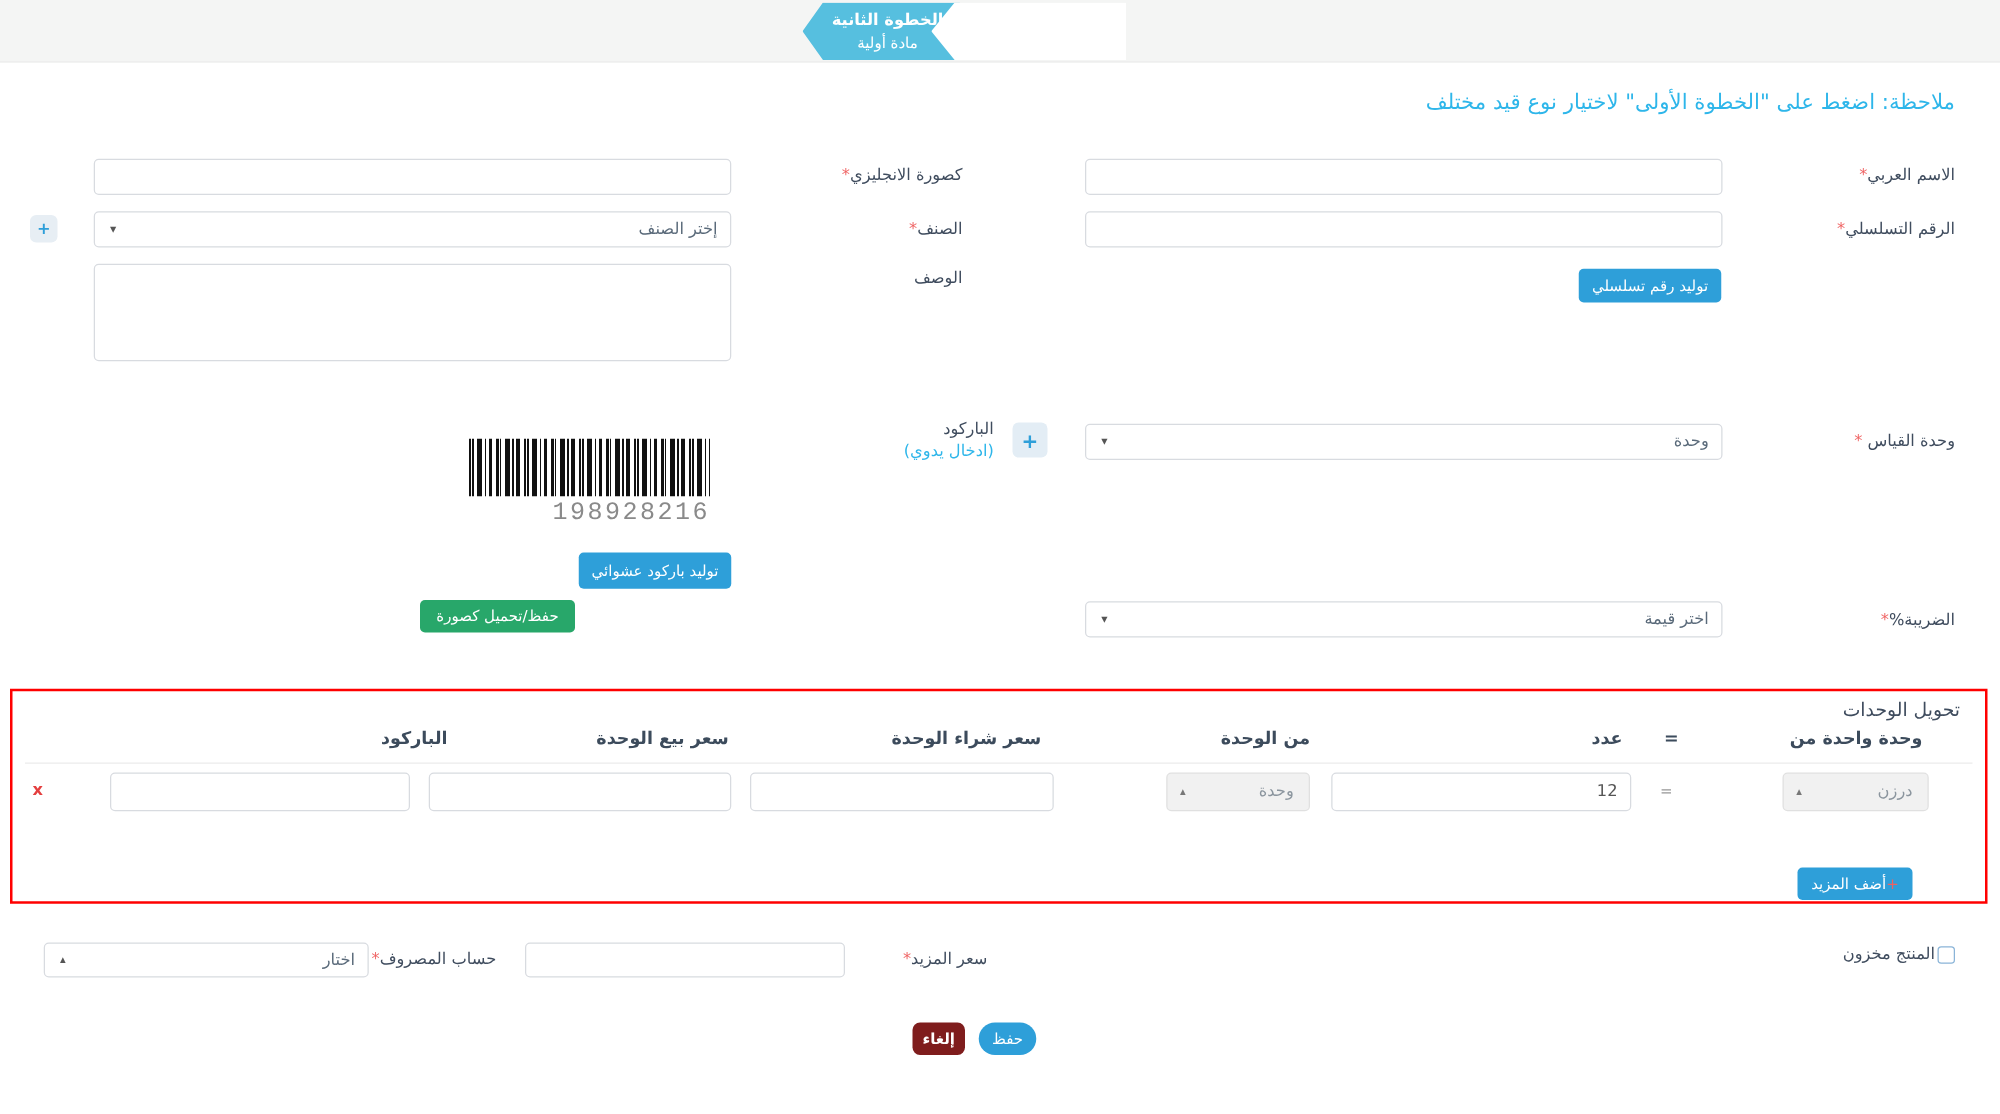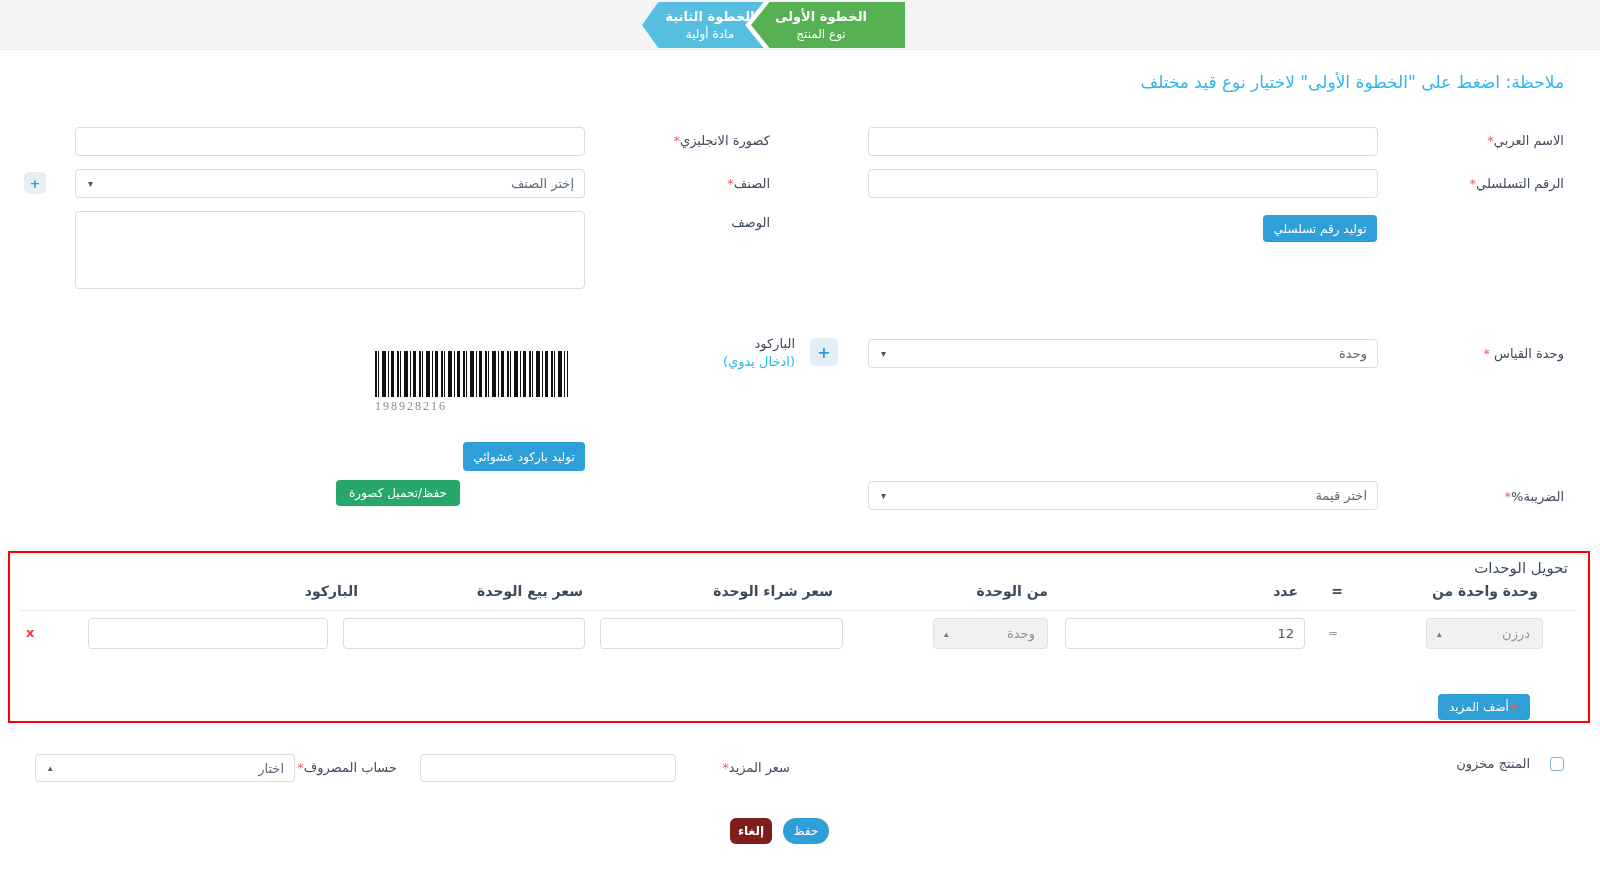--- a/index.html
+++ b/index.html
@@ -24,52 +24,48 @@
   .sel { position: absolute; border: 1px solid #d8dbe0; border-radius: 4px; background: #fff; height: 29px; font-size: 13px; color: #5a6a7a; display: flex; align-items: center; cursor: pointer; padding: 0 10px; }
   .sel .arrow { position: absolute; left: 12px; color: #555; font-size: 10px; }
   .sel .val { margin-right: 0; }
 
   .btn-blue { position: absolute; background: #2e9fd9; color: #fff; border: none; border-radius: 4px; font-size: 12px; cursor: pointer; }
   .btn-green { position: absolute; background: #28a76a; color: #fff; border: none; border-radius: 4px; font-size: 12px; cursor: pointer; }
   .plus-btn { position: absolute; background: #e7eef4; color: #2e9fd9; border: none; border-radius: 5px; font-weight: bold; cursor: pointer; display: flex; align-items: center; justify-content: center; }
 
   .barcode-bars { position: absolute; left: 375px; top: 351px; width: 193px; height: 46px;
     background: repeating-linear-gradient(90deg,#111 0 2px,#fff 2px 3px,#111 3px 4px,#fff 4px 7px,#111 7px 11px,#fff 11px 13px,#111 13px 14px,#fff 14px 16px,#111 16px 19px,#fff 19px 22px); }
-  .barcode-num { position: absolute; left: 375px; top: 399px; width: 193px; text-align: left; font-family: Liberation Serif, serif; font-size: 12px; color: #8a8a8a; letter-spacing: 2px; }
+  .barcode-num { position: absolute; left: 375px; top: 399px; width: 193px; text-align: right; font-family: Liberation Mono, monospace; font-size: 20px; color: #8a8a8a; letter-spacing: 2px; }
 
   .units-box { position: absolute; left: 8px; top: 551px; width: 1582px; height: 172px; border: 2px solid #ff0000; background: #fff; }
   .units-title { position: absolute; right: 20px; top: 6px; color: #3f4c5e; font-size: 15px; }
   .uh { position: absolute; top: 30px; color: #3c4b5c; font-size: 14px; font-weight: bold; white-space: nowrap; }
   .units-sep { position: absolute; top: 57px; left: 10px; right: 10px; height: 1px; background: #ececec; }
   .u-inp { position: absolute; top: 65px; height: 31px; border: 1px solid #d8dbe0; border-radius: 4px; font-size: 13px; color: #555; padding: 0 10px; outline: none; }
   .u-sel { position: absolute; top: 65px; height: 31px; border: 1px solid #e0e0e0; border-radius: 4px; background: #f1f1f1; color: #8b959e; font-size: 13px; display: flex; align-items: center; padding: 0 12px; cursor: pointer; }
   .u-sel .arrow { position: absolute; left: 10px; font-size: 9px; color: #777; }
   .eq { position: absolute; color: #999; font-size: 12px; }
   .del-x { position: absolute; left: 16px; top: 72px; color: #e43f3f; font-size: 13px; font-weight: bold; cursor: pointer; }
 
-  .chk-wrap { position: absolute; right: 36px; top: 756px; display: flex; align-items: center; gap: 20px; color: #3f4c5e; font-size: 13px; cursor: pointer; }
+  .chk-wrap { position: absolute; right: 36px; top: 756px; display: flex; align-items: center; gap: 2px; color: #3f4c5e; font-size: 13px; cursor: pointer; }
   .chk { width: 14px; height: 14px; border: 1px solid #8ab4d8; border-radius: 3px; background: #fff; }
 
   .btn-footer { height: 26px; border: none; border-radius: 13px; color: #fff; font-size: 12px; cursor: pointer; position: absolute; top: 818px; }
   .btn-cancel { left: 730px; width: 42px; background: #7f1d1d; border-radius: 6px; font-weight: bold; }
   .btn-save { left: 783px; width: 46px; background: #2e9fd9; }
 
   .link-blue { color: #2eb6ea; cursor: pointer; }
 </style>
 </head>
 <body>
 
 <div id="page">
 
   <div class="top-strip"></div>
   <div class="step-gap"></div>
-  <div class="step step-1">
-    <div class="t1">الخطوة الأولى</div>
-    <div class="t2">نوع المنتج</div>
-  </div>
   <div class="step step-2">
     <div class="t1">الخطوة الثانية</div>
     <div class="t2">مادة أولية</div>
   </div>
 
   <div class="note">ملاحظة: اضغط على "الخطوة الأولى" لاختيار نوع قيد مختلف</div>
 
   <div class="lbl" style="right:36px; top:133px;"><span>الاسم العربي</span><span class="req">*</span></div>
   <input class="inp" style="left: 868px; top: 127px; width: 510px;">
   <div class="lbl" style="right:830px; top:133px;"><span>كصورة الانجليزي</span><span class="req">*</span></div>

